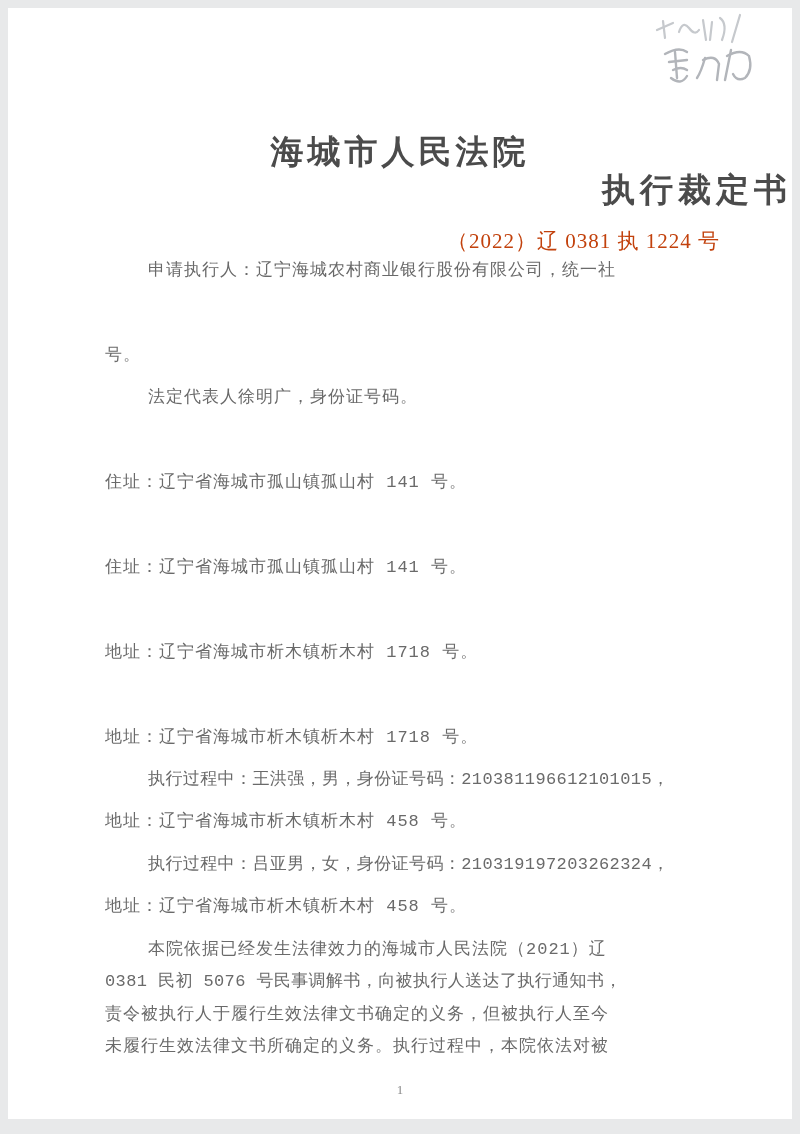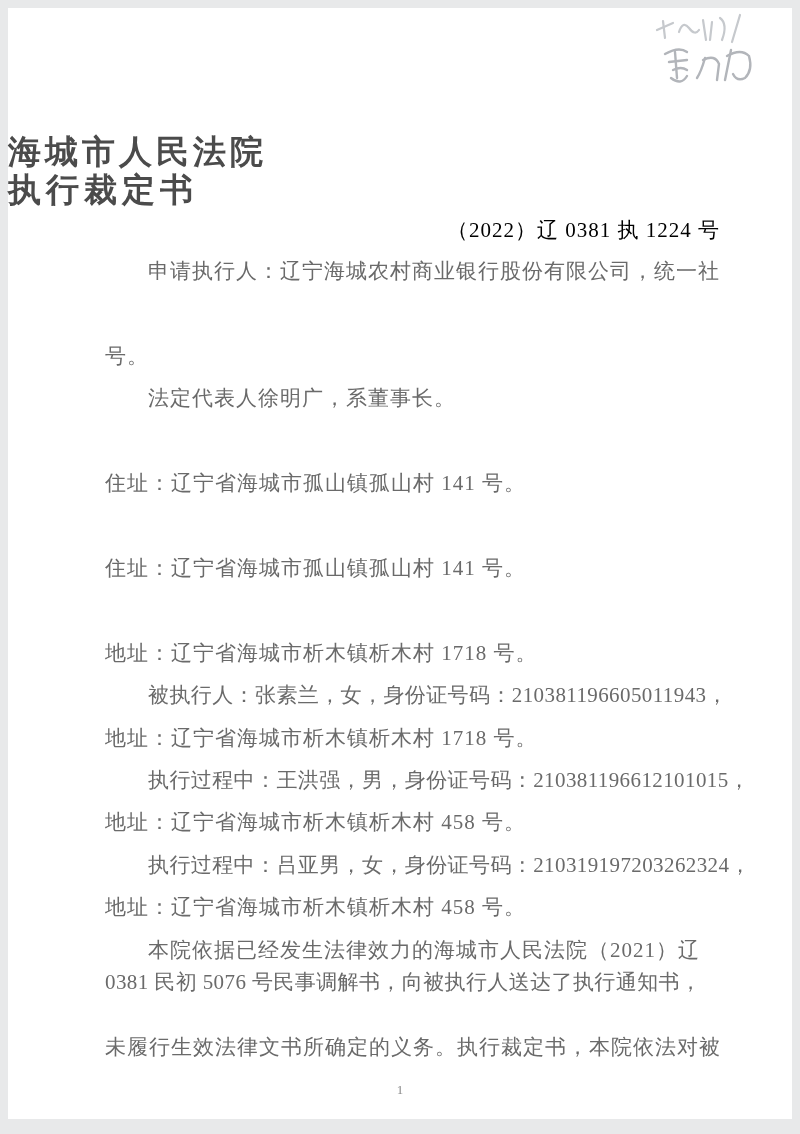--- a/index.html
+++ b/index.html
@@ -16,50 +16,51 @@
     background:#ffffff;
   }
   .handwriting{
     position:absolute;
     left:635px;top:0px;
     width:150px;height:85px;
   }
   .court{
     position:absolute;
     top:122px;left:0;right:0;
-    text-align:left;
+    text-align:center;
     font-size:33px;font-weight:700;
     letter-spacing:4px;
     color:#4b4b4b;
   }
   .doctype{
     position:absolute;
     top:160px;left:0;right:0;
-    text-align:left;
+    text-align:right;
     font-size:33px;font-weight:700;
     letter-spacing:5px;
     color:#4b4b4b;
   }
   .caseno{
     position:absolute;
-    top:208px;right:72px;
+    top:219px;right:72px;
     font-size:21px;
     letter-spacing:1px;
-    color:#000000;
+    color:#c2410c;
     white-space:nowrap;
   }
   .ln{
     position:absolute;
     left:97px;right:60px;
     height:30px;
-    font-size:21px;
+    font-size:17px;
     letter-spacing:1px;
     color:#6a6a6a;
     white-space:nowrap;
     line-height:28px;
+    font-family:Liberation Mono, monospace;
   }
   .ln.ind{ text-indent:43px; }
   .ln.tight{ letter-spacing:0.4px; }
   .pageno{
     position:absolute;
     top:1074px;left:0;right:0;
     text-align:center;
     font-size:13px;
     color:#8a8a8a;
   }
@@ -92,29 +93,29 @@
         <path d="M84,48 q14,-8 22,0 q4,14 -4,22 q-8,4 -12,-4"></path>
       </g>
     </svg>
 
     <div class="court">海城市人民法院</div>
     <div class="doctype">执行裁定书</div>
     <div class="caseno">（2022）辽 0381 执 1224 号</div>
 
     <div class="ln ind" style="top:249px">申请执行人：辽宁海城农村商业银行股份有限公司，统一社</div>
     <div class="ln" style="top:334px">号。</div>
-    <div class="ln ind" style="top:376px">法定代表人徐明广，系董事长。</div>
+    <div class="ln ind" style="top:376px">法定代表人徐明广，身份证号码。</div>
     <div class="ln" style="top:461px">住址：辽宁省海城市孤山镇孤山村 141 号。</div>
     <div class="ln" style="top:546px">住址：辽宁省海城市孤山镇孤山村 141 号。</div>
     <div class="ln" style="top:631px">地址：辽宁省海城市析木镇析木村 1718 号。</div>
-    <div class="ln ind tight" style="top:673px">被执行人：张素兰，女，身份证号码：210381196605011943，</div>
     <div class="ln" style="top:716px">地址：辽宁省海城市析木镇析木村 1718 号。</div>
     <div class="ln ind tight" style="top:758px">执行过程中：王洪强，男，身份证号码：210381196612101015，</div>
     <div class="ln" style="top:800px">地址：辽宁省海城市析木镇析木村 458 号。</div>
     <div class="ln ind tight" style="top:843px">执行过程中：吕亚男，女，身份证号码：210319197203262324，</div>
     <div class="ln" style="top:885px">地址：辽宁省海城市析木镇析木村 458 号。</div>
     <div class="ln ind" style="top:928px">本院依据已经发生法律效力的海城市人民法院（2021）辽</div>
     <div class="ln tight" style="top:960px">0381 民初 5076 号民事调解书，向被执行人送达了执行通知书，</div>
-    <div class="ln" style="top:1025px">未履行生效法律文书所确定的义务。执行裁定书，本院依法对被</div>
+    <div class="ln" style="top:993px">责令被执行人于履行生效法律文书确定的义务，但被执行人至今</div>
+    <div class="ln" style="top:1025px">未履行生效法律文书所确定的义务。执行过程中，本院依法对被</div>
 
     <div class="pageno">1</div>
   </div>
 </div>
 
 </body></html>

